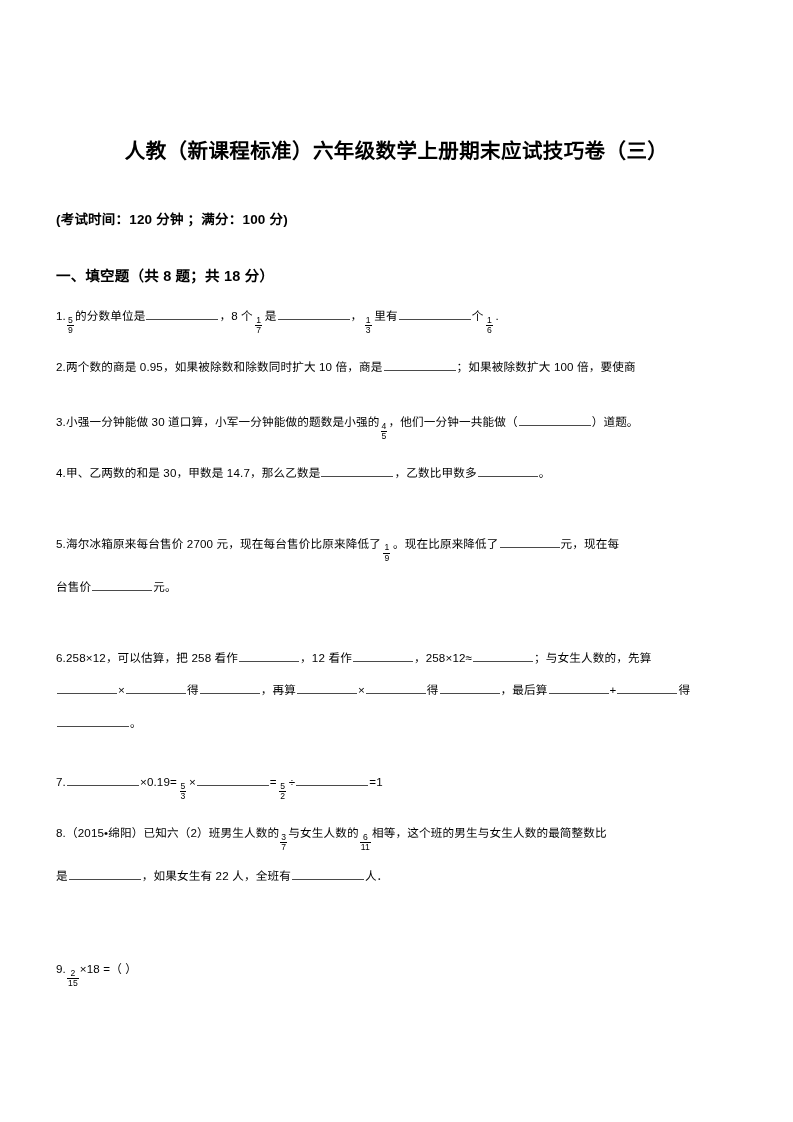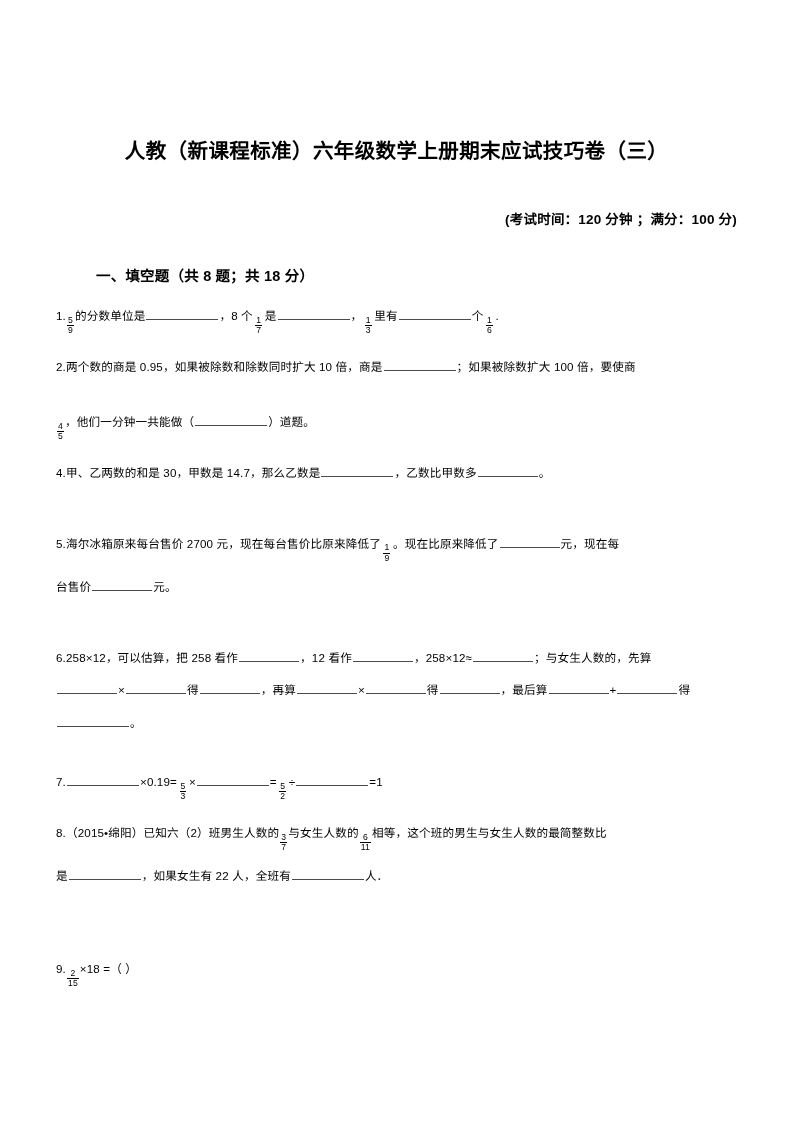--- a/index.html
+++ b/index.html
@@ -28,36 +28,36 @@
   .doc-title {
     text-align: center;
     font-size: 20.5px;
     font-weight: bold;
     letter-spacing: 0.4px;
     margin: 16px;
     padding-top: 122px;
     line-height: 1.3;
   }
   .doc-subtitle {
-    text-align: right;
+    text-align: left;
     font-size: 13.5px;
     font-weight: bold;
     margin: 0;
     padding-top: 27px;
     letter-spacing: 0.2px;
   }
 
   
   .section-head {
     font-size: 14.5px;
     font-weight: bold;
     margin: 0;
     letter-spacing: 0.2px;
   }
-  #section-1-head { padding-top: 36px; margin-left: 40px; }
+  #section-1-head { padding-top: 36px; }
   #section-2-head { padding-top: 0; }
 
   
   .q {
     font-size: 11.6px;
     line-height: 1.62;
     letter-spacing: 0.15px;
     text-align: justify;
     margin: 0;
   }
@@ -133,21 +133,21 @@
   <div class="q-spacer-md"></div>
 
   <p class="q">
     <span>2.两个数的商是 0.95，如果被除数和除数同时扩大 10 倍，商是</span><span class="blank w-l"></span><span>；如果被除数扩大 100 倍，要使商</span>
   </p>
   <div class="q-spacer-sm"></div>
 
   <div class="q-spacer-md"></div>
 
   <p class="q">
-    <span class="frac tight">
+    <span>3.小强一分钟能做 30 道口算，小军一分钟能做的题数是小强的</span><span class="frac tight">
         <span class="num">4</span>
         <span class="den">5</span>
       </span><span>，他们一分钟一共能做（</span><span class="blank w-l"></span><span>）道题。</span>
   </p>
 
   <div class="q-spacer-md"></div>
 
   <p class="q">
     <span>4.甲、乙两数的和是 30，甲数是 14.7，那么乙数是</span><span class="blank w-l"></span><span>，乙数比甲数多</span><span class="blank w-m"></span><span>。</span>
   </p>

